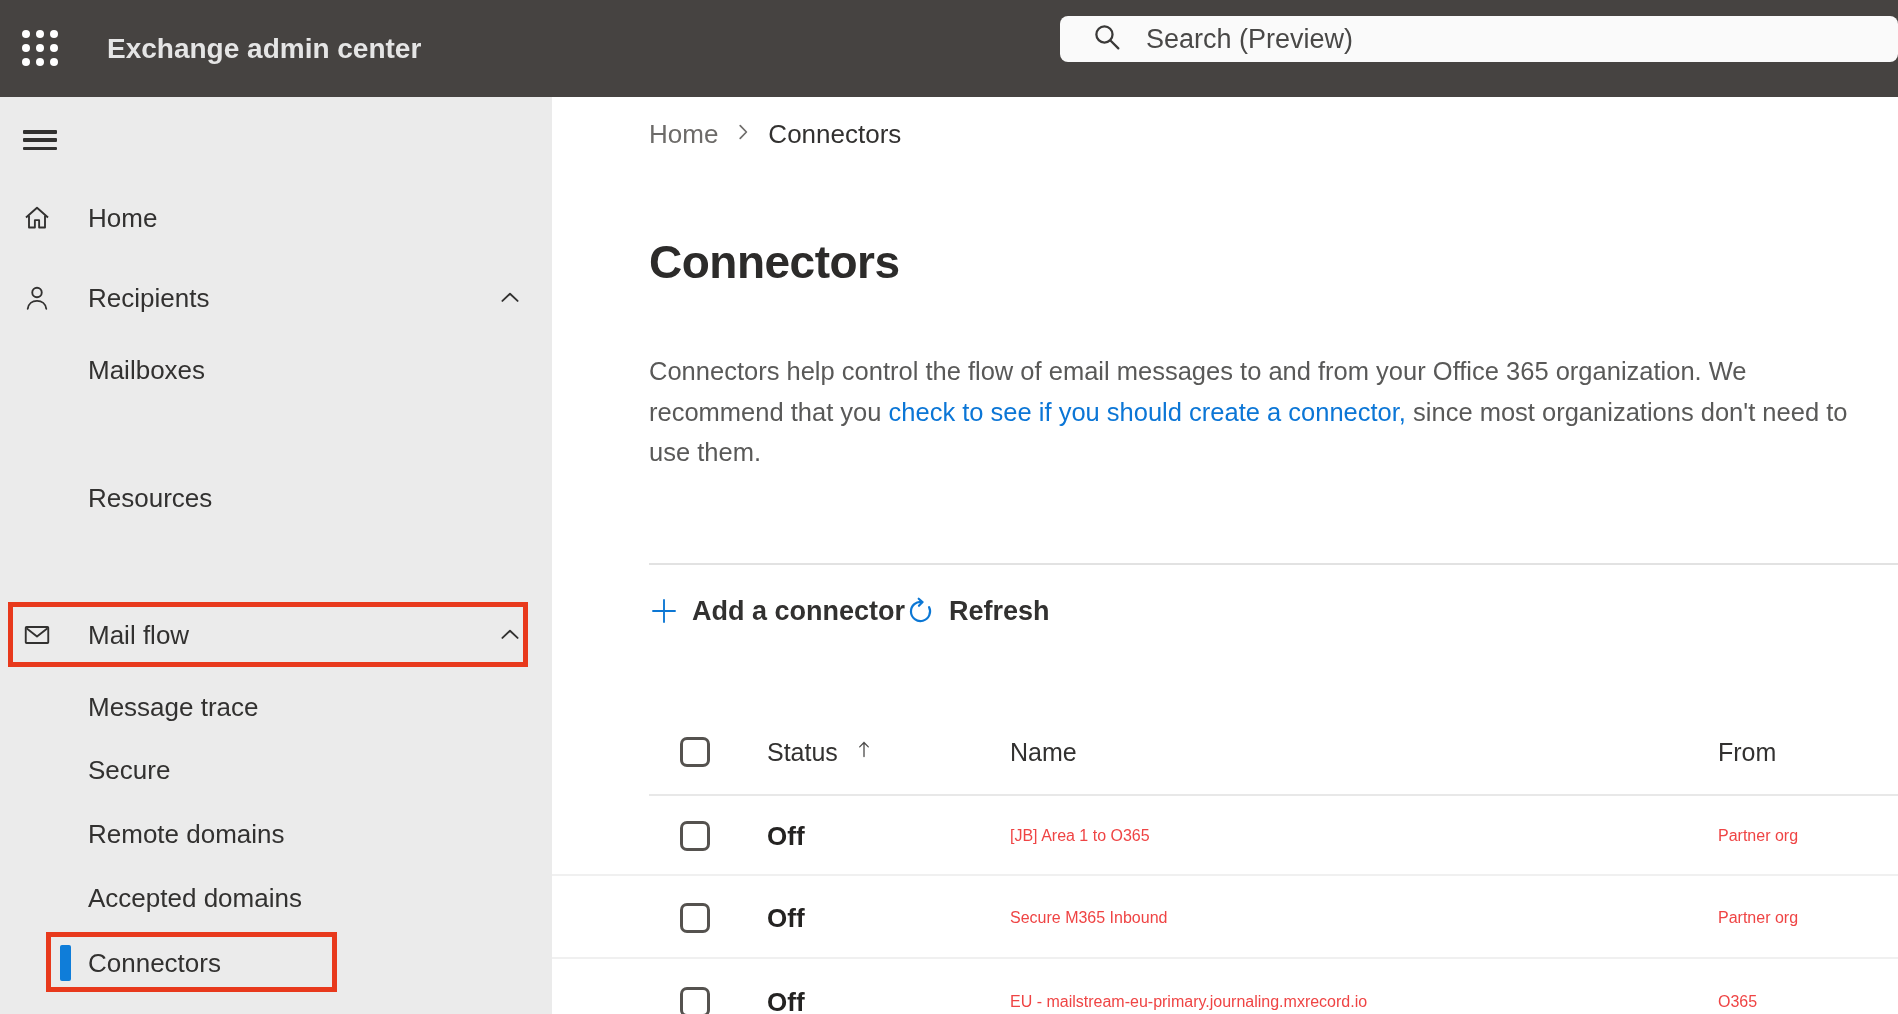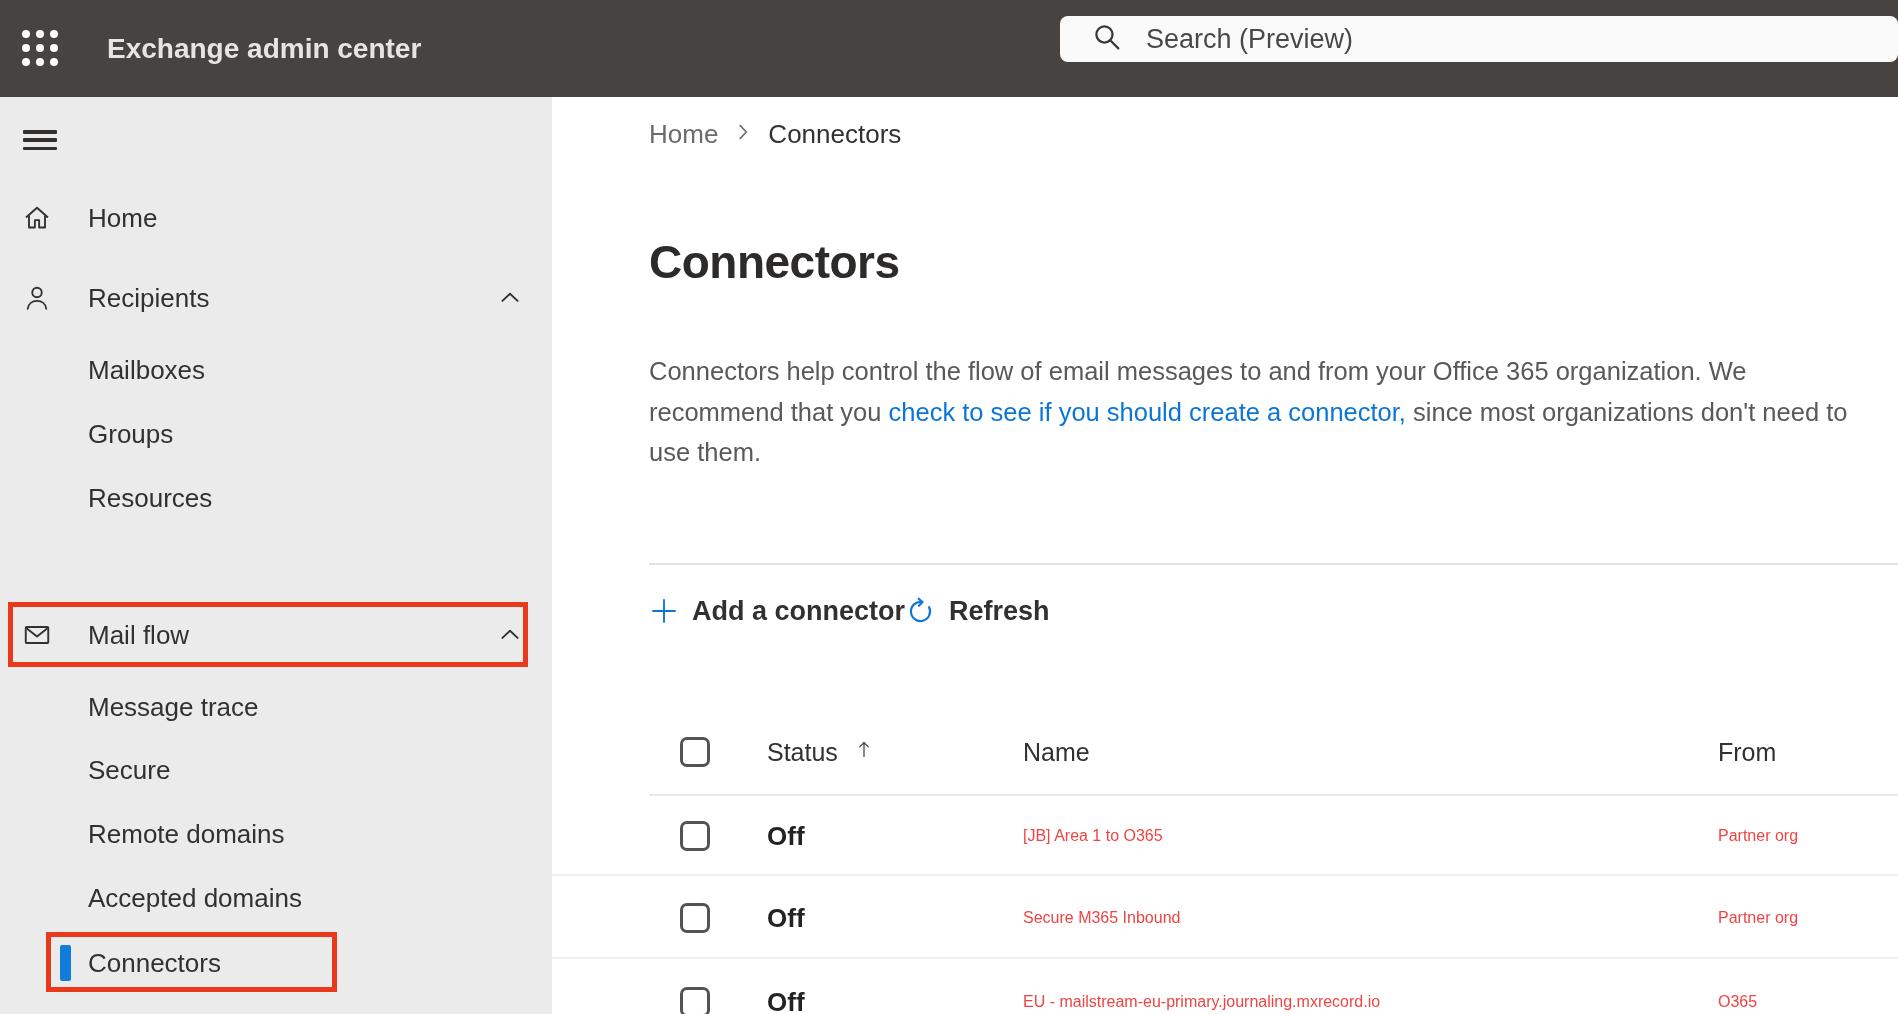--- a/index.html
+++ b/index.html
@@ -51,21 +51,21 @@
 
   .toolbar{position:absolute;left:97px;top:488px;height:52px;display:flex;align-items:center;}
   .tool-btn{display:flex;align-items:center;gap:13px;background:none;border:none;cursor:pointer;font-family:"Liberation Sans",sans-serif;}
   .tool-btn .lbl{font-size:27px;font-weight:600;color:#323130;white-space:nowrap;}
   .tool-btn svg{display:block;}
 
   .thead{position:absolute;left:0;right:0;top:620px;height:70px;}
   .cell{position:absolute;top:50%;transform:translateY(-50%);white-space:nowrap;}
   .checkbox{position:absolute;left:128px;top:50%;transform:translateY(-50%);width:30px;height:30px;border:3px solid #55524f;border-radius:7px;background:#fff;cursor:pointer;}
   .col-status{left:215px;}
-  .col-name{left:471px;justify-content:center;}
+  .col-name{left:458px;justify-content:center;}
   .col-from{left:1166px;text-align:right;}
   .th{font-size:25px;color:#323130;cursor:pointer;display:flex;align-items:center;gap:14px;}
   .row{position:absolute;left:0;right:0;border-bottom:2px solid #f0f0f0;cursor:pointer;}
   .row-1{top:700px;height:79px;}
   .row-2{top:781px;height:81px;}
   .row-3{top:864px;height:82px;border-bottom:none;}
   .status-val{font-size:26px;font-weight:700;color:#242322;}
   .name-val,.from-val{font-size:16px;color:#ef4444;}
 </style>
 </head>
@@ -125,23 +125,20 @@
       <span class="nav-chevron">
         <svg viewBox="0 0 24 24" fill="none" stroke="#323130" stroke-width="1.6" stroke-linecap="round" stroke-linejoin="round">
             <path d="M5.5 14.5 12 8.4l6.5 6.1"></path>
           </svg>
       </span>
     </div>
 
     <div class="nav-item" style="top:241px">
       <span class="nav-label">Mailboxes</span>
     </div>
-    <div class="nav-item" style="top:305px">
-      <span class="nav-label">Groups</span>
-    </div>
     <div class="nav-item" style="top:369px">
       <span class="nav-label">Resources</span>
     </div>
 
     <div class="nav-item" style="top:506px">
       <span class="nav-icon">
         <svg viewBox="0 0 24 24" fill="none" stroke="#323130" stroke-width="1.5" stroke-linejoin="round">
           <rect x="3" y="5.6" width="18" height="12.8" rx="0.6"></rect>
             <path d="M3.6 6.6 12 13.2l8.4-6.6"></path>
         </svg>

